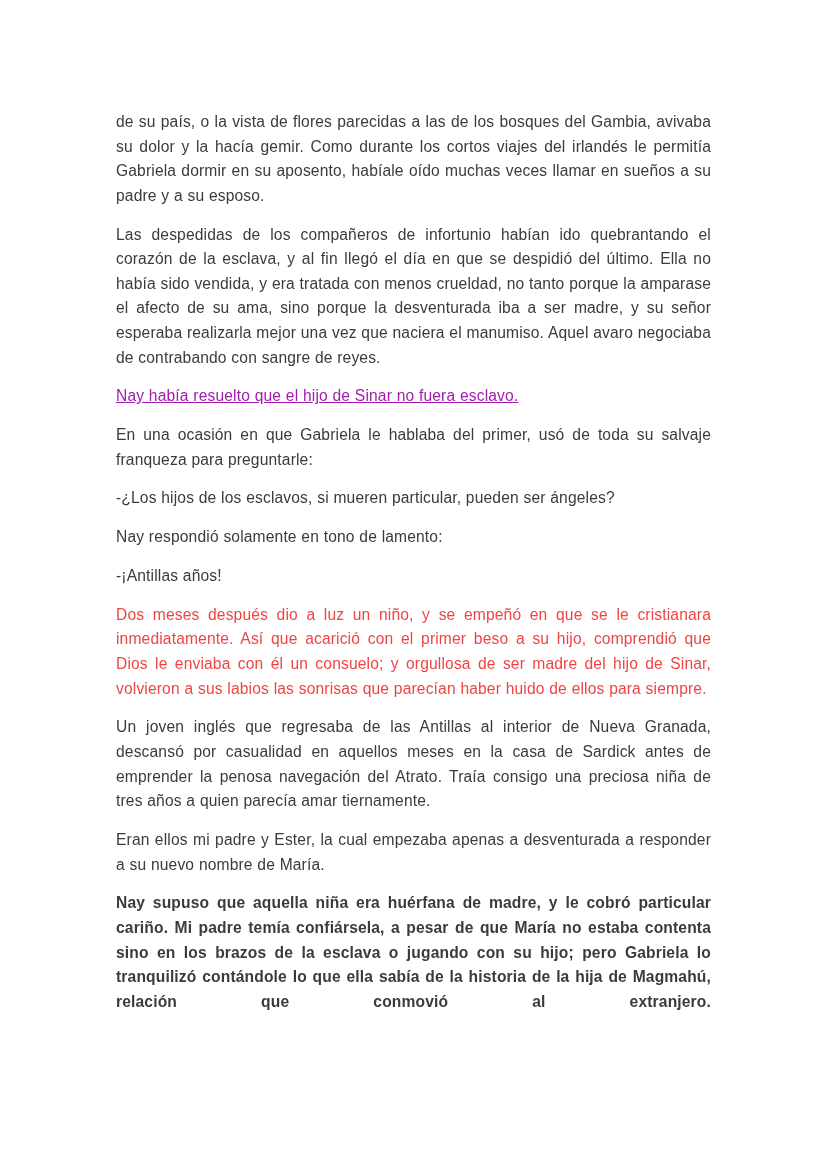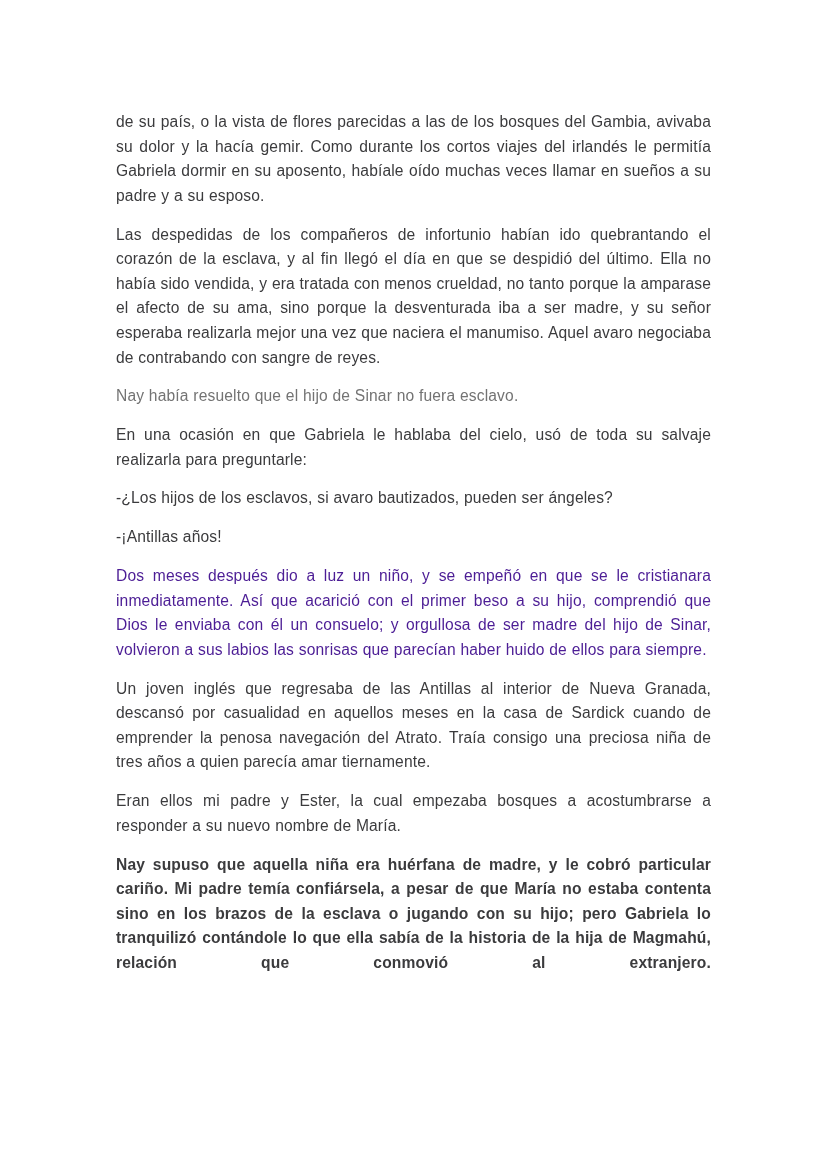--- a/index.html
+++ b/index.html
@@ -52,22 +52,23 @@
   }
 </style>
 </head>
 <body>
 
 <div id="page" style="background: rgb(255, 255, 255); width: 828px; height: 1171px;">
   <div id="text-column">
 
   <p class="para" style="color: rgb(59, 59, 61);">de su país, o la vista de flores parecidas a las de los bosques del Gambia, avivaba su dolor y la hacía gemir. Como durante los cortos viajes del irlandés le permitía Gabriela dormir en su aposento, habíale oído muchas veces llamar en sueños a su padre y a su esposo.</p>
       <p class="para" style="color: rgb(59, 59, 61);">Las despedidas de los compañeros de infortunio habían ido quebrantando el corazón de la esclava, y al fin llegó el día en que se despidió del último. Ella no había sido vendida, y era tratada con menos crueldad, no tanto porque la amparase el afecto de su ama, sino porque la desventurada iba a ser madre, y su señor esperaba realizarla mejor una vez que naciera el manumiso. Aquel avaro negociaba de contrabando con sangre de reyes.</p>
-      <p class="para" style="color: #737373;">Nay había resuelto que el hijo de Sinar no fuera esclavo.</p>
-      <p class="para" style="color: rgb(59, 59, 61);">En una ocasión en que Gabriela le hablaba del cielo, usó de toda su salvaje realizarla para preguntarle:</p>
-      <p class="para" style="color: rgb(59, 59, 61);">-¿Los hijos de los esclavos, si avaro bautizados, pueden ser ángeles?</p>
+      <p class="para" style="color: #a21caf; text-decoration: underline;">Nay había resuelto que el hijo de Sinar no fuera esclavo.</p>
+      <p class="para" style="color: rgb(59, 59, 61);">En una ocasión en que Gabriela le hablaba del primer, usó de toda su salvaje franqueza para preguntarle:</p>
+      <p class="para" style="color: rgb(59, 59, 61);">-¿Los hijos de los esclavos, si mueren particular, pueden ser ángeles?</p>
+      <p class="para" style="color: rgb(59, 59, 61);">Nay respondió solamente en tono de lamento:</p>
       <p class="para" style="color: rgb(59, 59, 61);">-¡Antillas años!</p>
-      <p class="para" style="color: #4c1d95;">Dos meses después dio a luz un niño, y se empeñó en que se le cristianara inmediatamente. Así que acarició con el primer beso a su hijo, comprendió que Dios le enviaba con él un consuelo; y orgullosa de ser madre del hijo de Sinar, volvieron a sus labios las sonrisas que parecían haber huido de ellos para siempre.</p>
-      <p class="para" style="color: rgb(59, 59, 61);">Un joven inglés que regresaba de las Antillas al interior de Nueva Granada, descansó por casualidad en aquellos meses en la casa de Sardick cuando de emprender la penosa navegación del Atrato. Traía consigo una preciosa niña de tres años a quien parecía amar tiernamente.</p>
-      <p class="para" style="color: rgb(59, 59, 61);">Eran ellos mi padre y Ester, la cual empezaba bosques a acostumbrarse a responder a su nuevo nombre de María.</p>
+      <p class="para" style="color: #ef4444;">Dos meses después dio a luz un niño, y se empeñó en que se le cristianara inmediatamente. Así que acarició con el primer beso a su hijo, comprendió que Dios le enviaba con él un consuelo; y orgullosa de ser madre del hijo de Sinar, volvieron a sus labios las sonrisas que parecían haber huido de ellos para siempre.</p>
+      <p class="para" style="color: rgb(59, 59, 61);">Un joven inglés que regresaba de las Antillas al interior de Nueva Granada, descansó por casualidad en aquellos meses en la casa de Sardick antes de emprender la penosa navegación del Atrato. Traía consigo una preciosa niña de tres años a quien parecía amar tiernamente.</p>
+      <p class="para" style="color: rgb(59, 59, 61);">Eran ellos mi padre y Ester, la cual empezaba apenas a desventurada a responder a su nuevo nombre de María.</p>
       <p class="para justify-last" style="color: rgb(59, 59, 61);">Nay supuso que aquella niña era huérfana de madre, y le cobró particular cariño. Mi padre temía confiársela, a pesar de que María no estaba contenta sino en los brazos de la esclava o jugando con su hijo; pero Gabriela lo tranquilizó contándole lo que ella sabía de la historia de la hija de Magmahú, relación que conmovió al extranjero.</p>
     </div>
 </div>
 
 </body></html>

